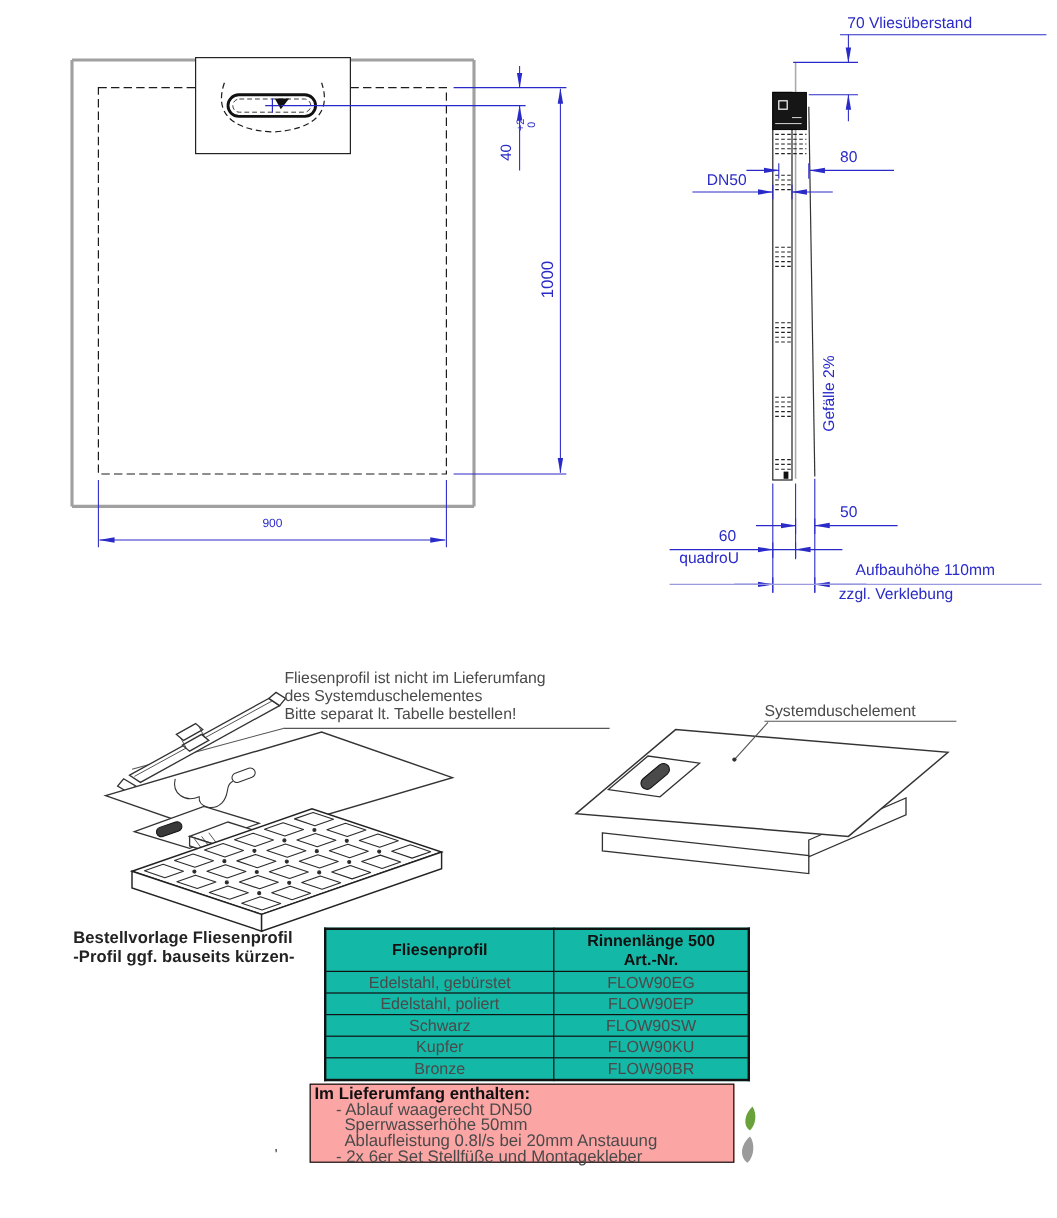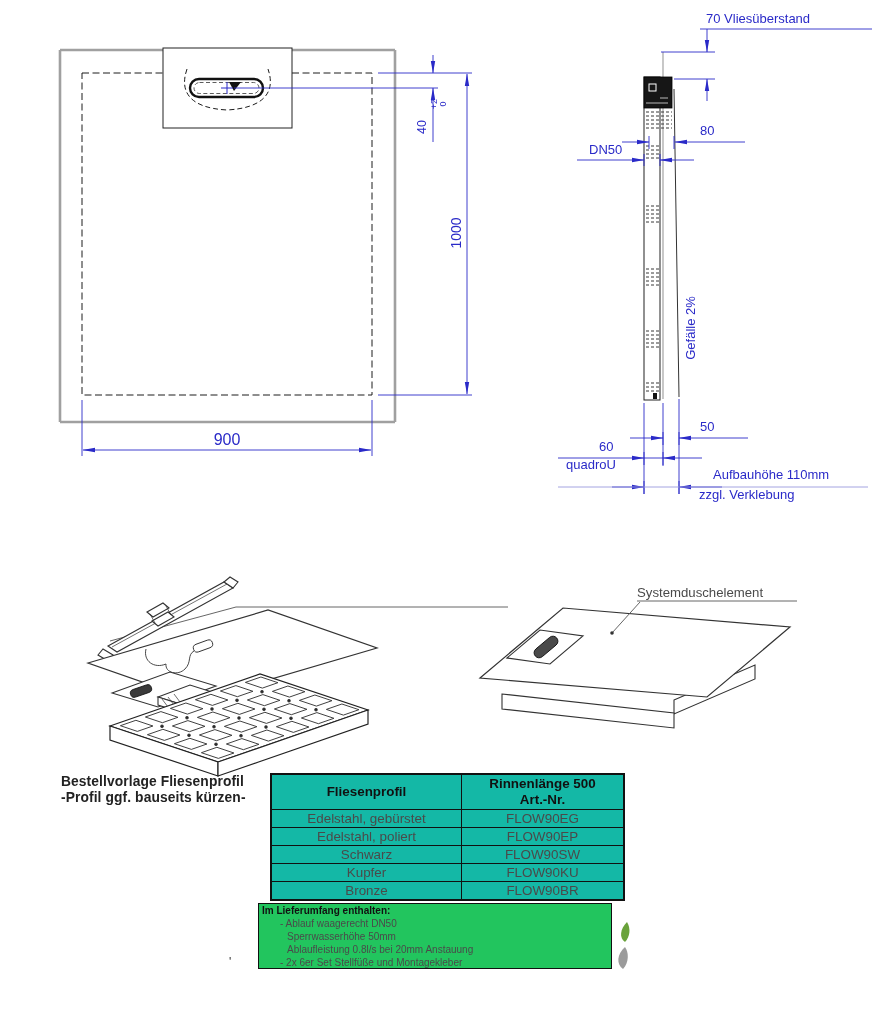--- a/index.html
+++ b/index.html
@@ -16,21 +16,21 @@
   #ordertable{position:absolute;left:270px;top:773px;border-collapse:collapse;table-layout:fixed;
               background:#14b8a6;}
   #ordertable th,#ordertable td{border:1px solid #111;text-align:center;padding:0;
               font-size:13.4px;color:#4a4a4a;height:17px;line-height:16px;overflow:hidden;}
   #ordertable th{font-weight:bold;color:#111;height:34px;}
   #ordertable{border:2px solid #111;}
   #ordertable .c1{width:189px;} #ordertable .c2{width:161px;}
   #ordertable th span{display:block;line-height:16px;}
   
   #deliverybox{position:absolute;left:258px;top:903px;width:352px;height:64px;
-               border:1.6px solid #111;background:#22c55e;font-size:10px;color:#4a4a4a;
+               border:1.6px solid #111;background:#fca5a5;font-size:14px;color:#4a4a4a;
                line-height:12.9px;}
   #deliverybox .head{font-weight:bold;color:#111;padding:1px 0 0 3px;}
   #deliverybox .ind1{padding-left:21px;}
   #deliverybox .ind2{padding-left:28px;}
 </style>
 </head>
 <body>
 
 <div id="canvas">
 
@@ -188,38 +188,43 @@
     <path d="M640,602 L612,633" stroke="#555" stroke-width="0.9" fill="none"></path>
     <circle cx="612" cy="633" r="1.8" fill="#333" stroke="none"></circle>
   </g>
 
   <g stroke="none">
     <path d="M627,922 C620,929 619,938 625,942 C630,937 631,928 627,922 Z" fill="#69a23b"></path>
     <path d="M625,947 C617,954 616,964 623,969 C629,963 629,952 625,947 Z" fill="#9b9b9b"></path>
   </g>
 </svg>
 
-<div class="lbl blue" style="left:205px;top:432px;width:44px;text-align:center;font-size:16px;">900</div>
+<div class="lbl blue" style="left:205px;top:432px;width:44px;text-align:center;font-size:10px;">900</div>
 <div class="lbl blue rot" style="left:427px;top:225px;width:60px;height:16px;font-size:14px;">1000</div>
 <div class="lbl blue rot" style="left:410px;top:120px;width:26px;height:14px;font-size:12.5px;">40</div>
 <div class="lbl blue rot tolstack" style="left:426px;top:95px;width:26px;height:18px;">
   <span style="display:block;">+2</span>
   <span style="display:block;">0</span>
 </div>
 
 <div class="lbl blue" style="left:706px;top:12px;">70 Vliesüberstand</div>
 <div class="lbl blue" style="left:700px;top:124px;text-align:center;">80</div>
 <div class="lbl blue" style="left:589px;top:143px;">DN50</div>
 <div class="lbl blue rot" style="left:652px;top:320px;width:80px;height:16px;">Gefälle 2%</div>
 <div class="lbl blue" style="left:700px;top:420px;">50</div>
 <div class="lbl blue" style="left:599px;top:440px;">60</div>
 <div class="lbl blue" style="left:566px;top:458px;">quadroU</div>
 <div class="lbl blue" style="left:685px;top:468px;margin-left:28px;">Aufbauhöhe 110mm</div>
 <div class="lbl blue" style="left:699px;top:488px;">zzgl. Verklebung</div>
 
+<div class="lbl notetext" style="left:237px;top:557px;">
+  <span style="display:block;">Fliesenprofil ist nicht im Lieferumfang</span>
+  <span style="display:block;">des Systemduschelementes</span>
+  <span style="display:block;">Bitte separat lt. Tabelle bestellen!</span>
+</div>
 <div class="lbl notetext" style="left:637px;top:585px;">Systemduschelement</div>
 <div class="lbl" style="left:229px;top:956px;font-size:12px;color:#333;">'</div>
 
 <div class="lbl boldhead" style="left:61px;top:774px;">
   <span style="display:block;">Bestellvorlage Fliesenprofil</span>
   <span style="display:block;">-Profil ggf. bauseits kürzen-</span>
 </div>
 
 <table id="ordertable">
   <tbody>

